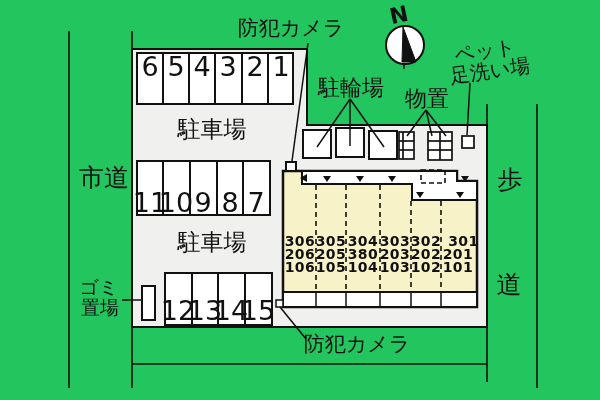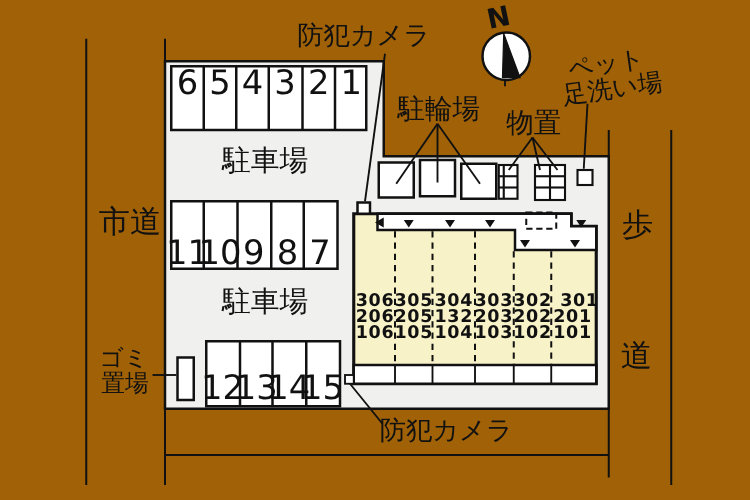--- a/index.html
+++ b/index.html
@@ -1,17 +1,17 @@
 <!DOCTYPE html>
 <html><head>
 <meta charset="utf-8">
 <style>
   html,body{margin:0;padding:0;background:#fff;}
   body{font-family:"DejaVu Sans","Liberation Sans",sans-serif;}
-  .stage{position:relative;width:600px;height:400px;background:#a16207;overflow:hidden;}
+  .stage{position:relative;width:600px;height:400px;background:#22c55e;overflow:hidden;}
   .stage svg{position:absolute;left:0;top:0;}
   .c{position:absolute;transform:translate(-50%,-50%);white-space:nowrap;color:#111;line-height:1.05;}
   .jp{font-size:22px;letter-spacing:0px;}
   .num{font-size:27px;}
   .room{font-size:14px;font-weight:bold;letter-spacing:0.5px;}
   .rot{transform:translate(-50%,-50%) rotate(-8deg);}
   .north{font-weight:bold;transform:translate(-50%,-50%) rotate(-12deg);}
 </style>
 </head>
 <body>
@@ -154,21 +154,21 @@
   <div class="c num" style="left:258px;top:311px;">15</div>
 
   <div class="c room" style="left:300px;top:241px;">306</div>
   <div class="c room" style="left:331px;top:241px;">305</div>
   <div class="c room" style="left:363px;top:241px;">304</div>
   <div class="c room" style="left:395px;top:241px;">303</div>
   <div class="c room" style="left:426px;top:241px;">302</div>
   <div class="c room" style="left:458px;top:241px;padding-left:11px;">301</div>
   <div class="c room" style="left:300px;top:254px;">206</div>
   <div class="c room" style="left:331px;top:254px;">205</div>
-  <div class="c room" style="left:363px;top:254px;">132</div>
+  <div class="c room" style="left:363px;top:254px;">380</div>
   <div class="c room" style="left:395px;top:254px;">203</div>
   <div class="c room" style="left:426px;top:254px;">202</div>
   <div class="c room" style="left:458px;top:254px;">201</div>
   <div class="c room" style="left:300px;top:267px;">106</div>
   <div class="c room" style="left:331px;top:267px;">105</div>
   <div class="c room" style="left:363px;top:267px;">104</div>
   <div class="c room" style="left:395px;top:267px;">103</div>
   <div class="c room" style="left:426px;top:267px;">102</div>
   <div class="c room" style="left:458px;top:267px;">101</div>
 

